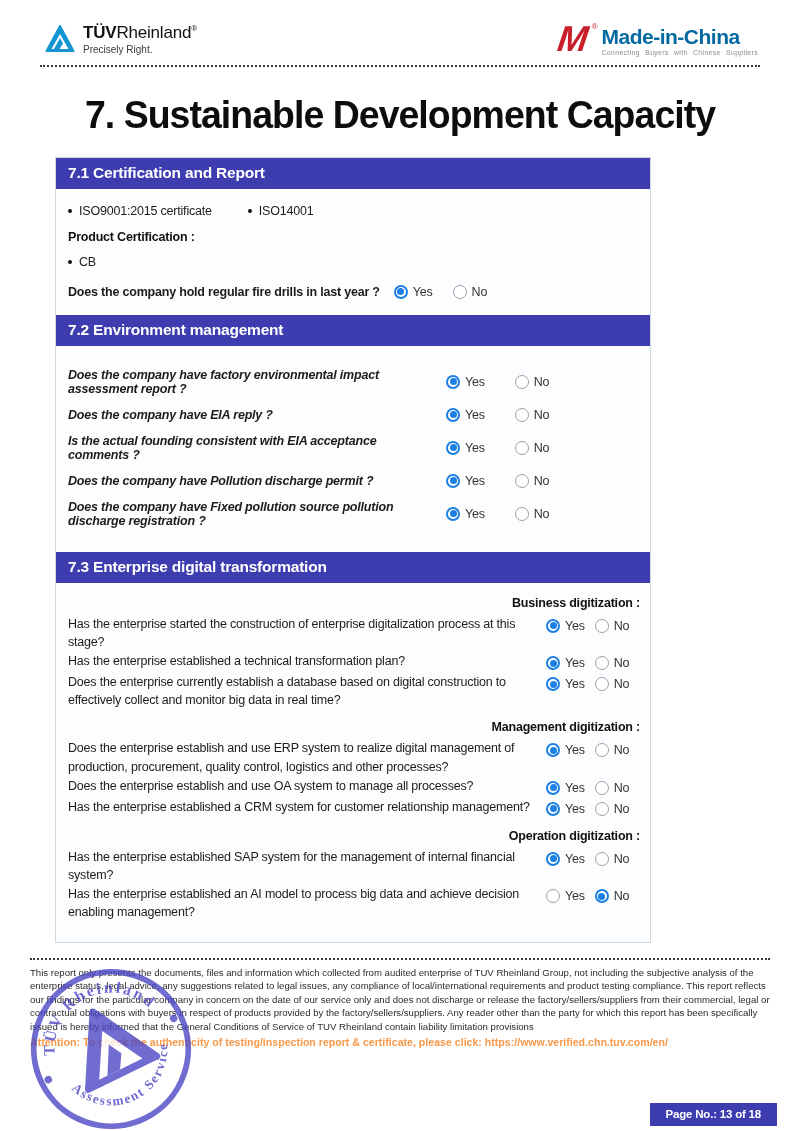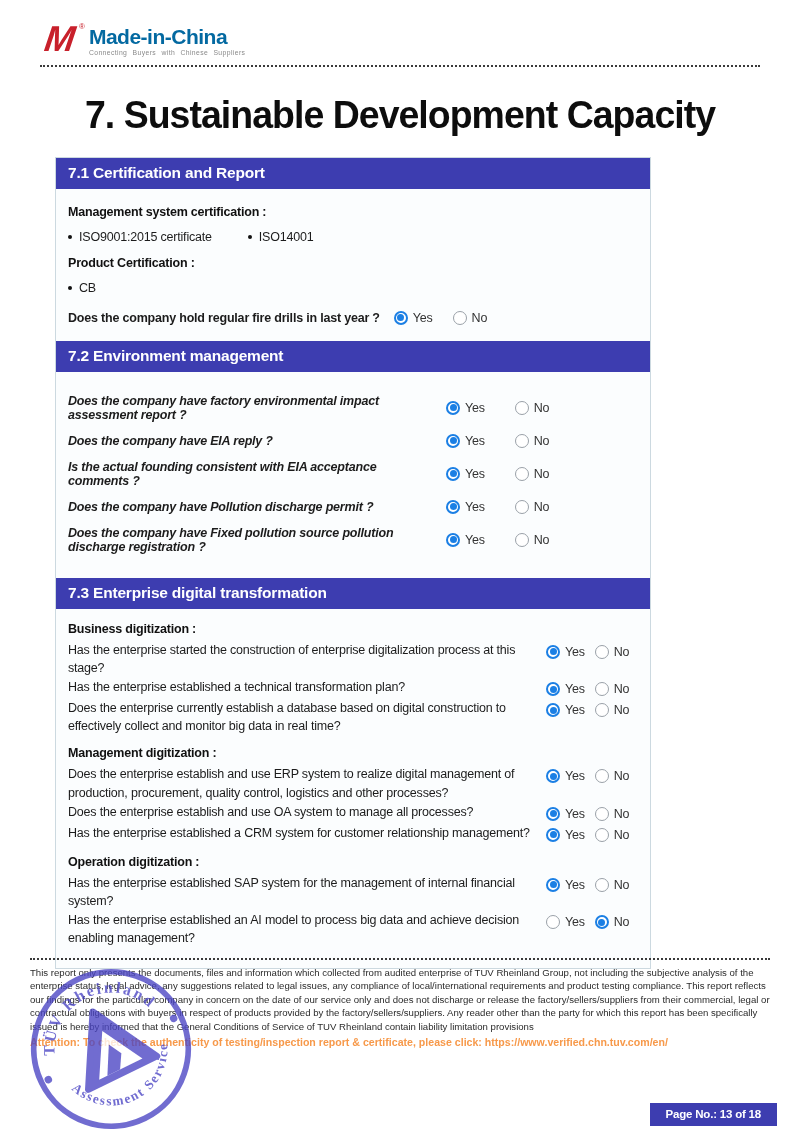--- a/index.html
+++ b/index.html
@@ -52,21 +52,21 @@
   .inline-q .answers{display:flex;gap:20px;}
 
   .sec2-body{padding:22px 12px 24px;font-size:12.5px;letter-spacing:-.2px;}
   .qrow{display:flex;align-items:center;margin-bottom:12px;}
   .sec2-body .qrow .qtext{font-weight:700;flex:1;padding-right:6px;font-style:italic;}
   .answers{display:flex;flex:none;}
   .answers.wide{width:192px;gap:30px;}
   .answers.narrow{width:94px;gap:10px;}
 
   .sec3-body{padding:2px 10px 20px 12px;font-size:12.5px;letter-spacing:-.2px;}
-  .grp-label{font-weight:700;margin:11px 0 5px;color:#111;}
+  .grp-label{font-weight:700;margin:11px 0 5px;color:#111;text-align:right;}
   .qrow3{display:flex;align-items:flex-start;margin-bottom:1px;line-height:1.45;}
   .qrow3 .qtext{flex:1;padding-right:10px;}
   .qrow3 .answers{margin-top:2px;}
 
   
   .ftr{position:absolute;left:0;right:0;top:958px;}
   .ftr-rule{border-top:2px dotted #3a3a3a;margin:0 30px;}
   .disclaimer{margin:6px 30px 0;font-size:9.6px;line-height:13.4px;color:#2b2b2b;}
   .attention{margin:3px 30px 0;font-size:10.6px;font-weight:700;color:#f7994a;}
   .attention .link{color:#f7994a;}
@@ -76,38 +76,48 @@
   .badge{position:absolute;right:23px;bottom:5px;background:#3d3db0;color:#fff;
          font-size:11.5px;font-weight:700;padding:5px 16px 6px;border-radius:0;
          letter-spacing:-.2px;}
 </style>
 </head>
 <body>
 
 <div class="page">
 
   <div class="hdr">
+    <div class="tuv">
+      <svg width="30" height="30" viewBox="0 0 30 30">
+        <path d="M15 2 L28.5 27 L1.5 27 Z" fill="#1694d1" stroke="#1694d1" stroke-width="2" stroke-linejoin="round"></path>
+        <path d="M15 10 L23.5 25 L6.5 25 Z" fill="#ffffff"></path>
+        <path d="M9 25 L15 14 L18 19.5 L14.5 25 Z" fill="#1694d1"></path>
+      </svg>
+      <div class="tuv-txt">
+        <div class="tuv-name"><span class="b">TÜV</span><span>Rheinland</span><span class="tuv-reg">®</span></div>
+        <div class="tuv-tag">Precisely Right.</div>
+      </div>
+    </div>
     <div class="mic">
       <span class="mic-m">M</span>
       <span class="mic-reg">®</span>
       <div class="mic-txt">
         <div class="mic-name">Made-in-China</div>
         <div class="mic-tag">Connecting Buyers with Chinese Suppliers</div>
       </div>
     </div>
   </div>
   <div class="hdr-rule"></div>
 
   <div class="title">7. Sustainable Development Capacity</div>
 
   <div class="box">
 
     <div class="bar">7.1 Certification and Report</div>
     <div class="sec-body">
-      <div class="s-label">Management system certification :</div>
       <div class="bullets">
         <span class="bullet-item">
             <span class="bdot"></span>
             <span>ISO9001:2015 certificate</span>
           </span>
         <span class="bullet-item">
             <span class="bdot"></span>
             <span>ISO14001</span>
           </span>
       </div>

